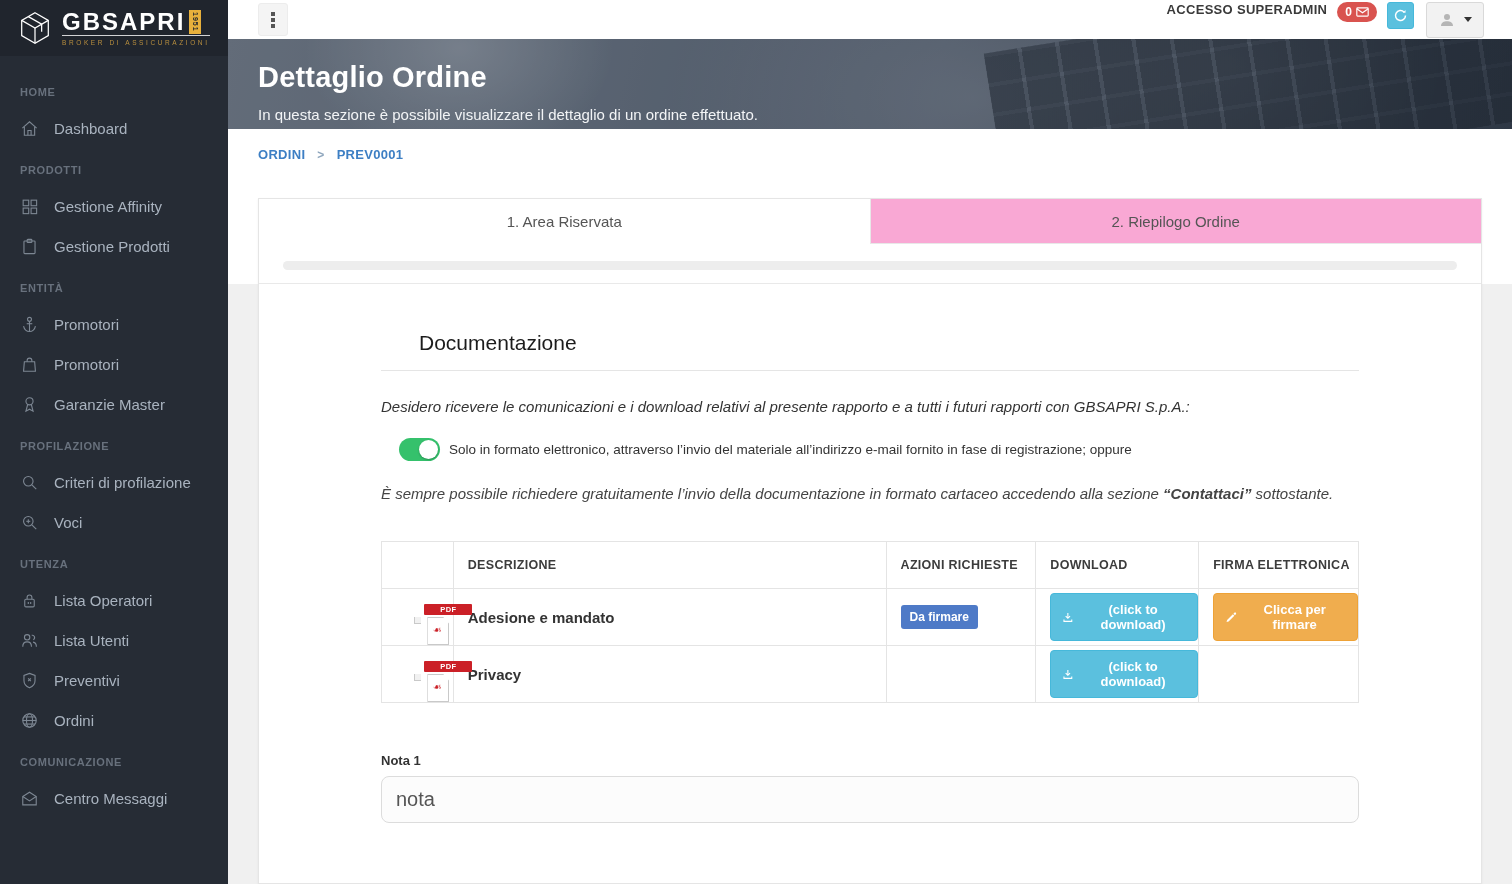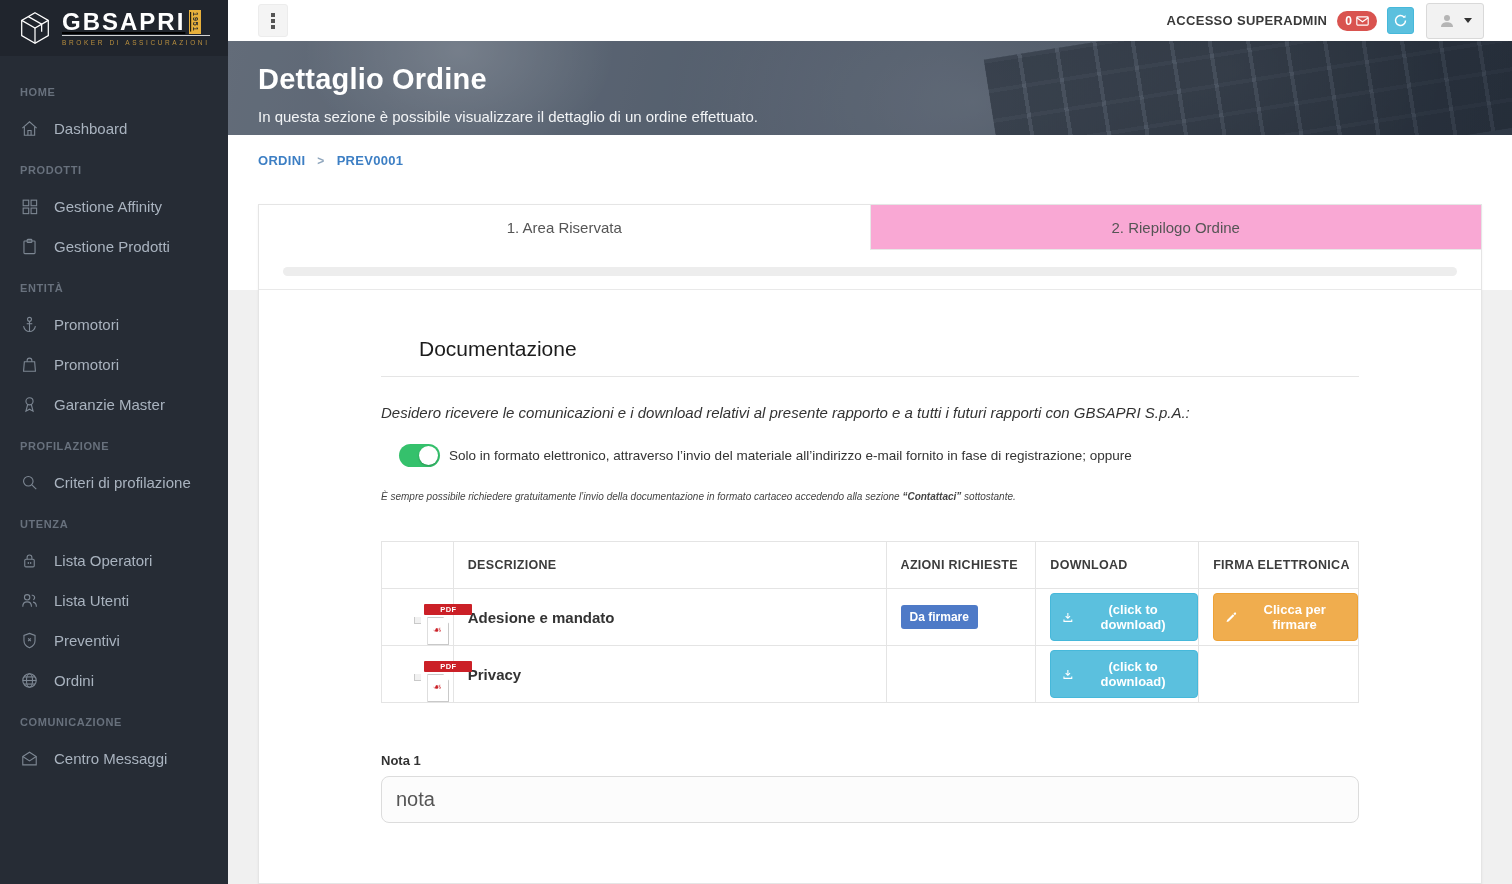--- a/index.html
+++ b/index.html
@@ -4,38 +4,38 @@
 <style>
   * { margin:0; padding:0; box-sizing:border-box; }
   html,body { width:1512px; height:884px; overflow:hidden; font-family:"Liberation Sans","DejaVu Sans",sans-serif; background:#f0f0f0; }
   .app { display:flex; width:1512px; height:884px; }
 
   
   .sidebar { width:228px; min-width:228px; background:#262c35; display:flex; flex-direction:column; }
   .logo-block { height:56px; background:#20252d; display:flex; align-items:center; padding-left:16px; }
   .logo-cube { width:38px; height:38px; margin-right:8px; flex:none; }
   .logo-text { display:flex; flex-direction:column; }
-  .logo-name-row { display:flex; align-items:flex-start; border-bottom:1px solid rgba(255,255,255,.8); padding-bottom:1px;text-decoration:underline; }
+  .logo-name-row { display:flex; align-items:flex-start; border-bottom:1px solid rgba(255,255,255,.8); padding-bottom:1px; }
   .logo-name { color:#fff; font-size:24px; font-weight:bold; letter-spacing:2px; line-height:1; }
   .logo-year { writing-mode:vertical-rl; background:#e7b03c; color:#20252d; font-size:7px; font-weight:bold; padding:2px 1px; margin-left:4px; letter-spacing:1px; line-height:1.4; }
   .logo-tagline { color:#b98f3e; font-size:6.5px; letter-spacing:2.6px; margin-top:3px; white-space:nowrap; }
 
   .nav { padding:14px 0 0 0; }
   .nav-section-label { color:#68717d; font-size:11px; font-weight:bold; letter-spacing:.6px; padding:16px 0 10px 20px; }
   .nav-item { display:flex; align-items:center; height:40px; padding-left:20px; color:#a9b3bf; font-size:15px; cursor:pointer; }
   .nav-item .nicon { width:19px; height:19px; margin-right:15px; flex:none; color:#7d8793; }
   .nav-item .nicon svg { width:19px; height:19px; display:block; }
 
   
   .main { flex:1; display:flex; flex-direction:column; position:relative; }
 
   .topbar { height:56px; background:#ffffff; display:flex; align-items:center; padding:0 28px 0 30px; }
   .menu-toggle { width:30px; height:33px; background:#f4f4f4; border:1px solid #ececec; border-radius:3px; display:flex; flex-direction:column; align-items:center; justify-content:center; gap:2px; cursor:pointer; }
   .menu-toggle i { width:4px; height:4px; background:#555; display:block; }
-  .topbar-right { margin-left:auto; display:flex; align-items:center; }
+  .topbar-right { margin-left:auto; display:flex; }
   .access-label { font-size:13px; font-weight:bold; color:#3a3a3a; letter-spacing:.3px; }
   .msg-badge { background:#d9534f; color:#fff; border-radius:10px; height:20px; display:flex; align-items:center; padding:0 8px; margin-left:10px; font-size:12px; font-weight:bold; gap:4px; cursor:pointer; }
   .msg-badge svg { width:13px; height:10px; display:block; }
   .refresh-btn { width:27px; height:27px; background:#5bc0de; border:1px solid #46b8da; border-radius:3px; margin-left:10px; display:flex; align-items:center; justify-content:center; cursor:pointer; }
   .refresh-btn svg { width:15px; height:15px; }
   .user-btn { width:58px; height:36px; background:#f2f2f2; border:1px solid #d9d9d9; border-radius:3px; margin-left:12px; display:flex; align-items:center; justify-content:center; gap:8px; cursor:pointer; }
   .user-btn svg { width:18px; height:18px; }
   .caret { width:0; height:0; border-left:4px solid transparent; border-right:4px solid transparent; border-top:5px solid #333; }
 
   
@@ -70,21 +70,21 @@
   .card-body { padding:47px 122px 60px 122px; }
   .doc-title { font-size:21px; font-weight:normal; color:#1c1c1c;margin-left:38px; }
   .doc-hr { border:none; border-top:1px solid #e5e5e5; margin-top:15px; }
   .doc-intro { font-style:italic; font-size:15px; color:#333; margin-top:27px; }
 
   .toggle-row { display:flex; align-items:center; margin-top:23px; margin-left:18px; gap:9px; }
   .toggle { width:41px; height:23px; background:#35c16c; border-radius:12px; position:relative; flex:none; cursor:pointer; }
   .toggle .knob { position:absolute; right:2px; top:2px; width:19px; height:19px; background:#fff; border-radius:50%; box-shadow:0 1px 2px rgba(0,0,0,.25); }
   .toggle-label { font-size:13.5px; color:#333; }
 
-  .doc-note { font-style:italic; font-size:10px; color:#444; margin-top:24px; }
+  .doc-note { font-style:italic; font-size:15px; color:#444; margin-top:24px; }
   .doc-note strong { font-weight:bold; }
 
   table.docs { width:100%; border-collapse:collapse; margin-top:39px; }
   table.docs th, table.docs td { border:1px solid #e4e4e4; }
   table.docs th { height:47px; text-align:left; font-size:12.5px; font-weight:bold; color:#3c3c3c; letter-spacing:.3px; padding-left:14px; background:#fff; }
   table.docs td { height:57px; padding-left:14px; }
   td.icon-cell { text-align:center; padding-left:0; }
   .desc-cell { font-size:15px; font-weight:bold; color:#333; }
   .col-icon { width:72px; } .col-desc { width:434px; } .col-act { width:150px; } .col-dl { width:163px; } .col-sign { width:160px; }
 
@@ -195,20 +195,31 @@
       <div class="nav-section-label">PROFILAZIONE</div>
       <div class="nav-item">
         <span class="nicon">
             <svg viewBox="0 0 24 24" fill="none" stroke="currentColor" stroke-width="1.4">
               <circle cx="10.5" cy="10.5" r="6"></circle>
               <line x1="15" y1="15" x2="20.5" y2="20.5"></line>
             </svg>
           </span>
         <span>Criteri di profilazione</span>
       </div>
+      <div class="nav-item">
+        <span class="nicon">
+            <svg viewBox="0 0 24 24" fill="none" stroke="currentColor" stroke-width="1.4">
+              <circle cx="10.5" cy="10.5" r="6"></circle>
+              <line x1="15" y1="15" x2="20.5" y2="20.5"></line>
+              <line x1="10.5" y1="8" x2="10.5" y2="13"></line>
+              <line x1="8" y1="10.5" x2="13" y2="10.5"></line>
+            </svg>
+          </span>
+        <span>Voci</span>
+      </div>
 
       <div class="nav-section-label">UTENZA</div>
       <div class="nav-item">
         <span class="nicon">
             <svg viewBox="0 0 24 24" fill="none" stroke="currentColor" stroke-width="1.4">
               <rect x="6" y="10.5" width="12" height="9.5" rx="1.5"></rect>
               <path d="M9 10.5 V8 a3 3 0 0 1 6 0 V10.5"></path>
               <line x1="10.5" y1="14" x2="10.5" y2="16.5"></line>
               <line x1="13.5" y1="14" x2="13.5" y2="16.5"></line>
             </svg>

